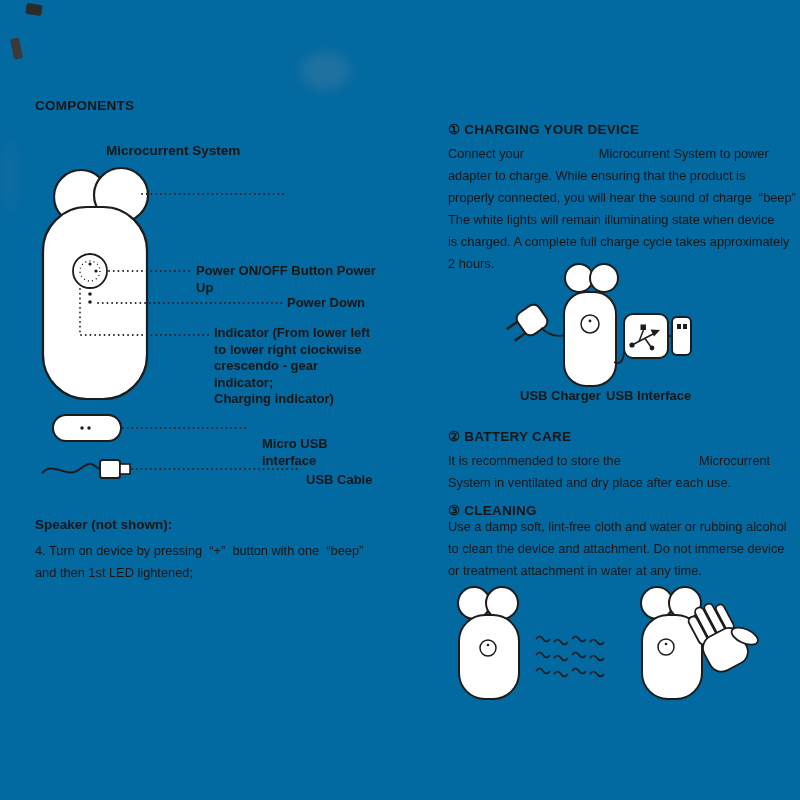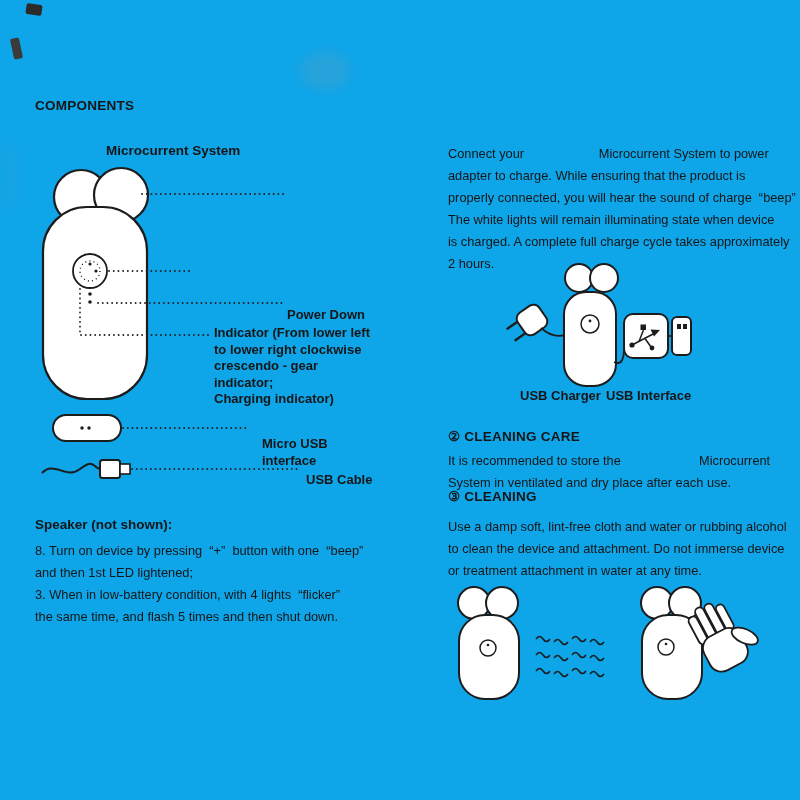--- a/index.html
+++ b/index.html
@@ -1,28 +1,28 @@
 <!DOCTYPE html>
 <html><head>
 <meta charset="utf-8">
 <style>
   html,body { margin:0; padding:0; background:#ffffff; }
   .page {
-    position:relative; width:800px; height:800px; background:#0ea5e9;
+    position:relative; width:800px; height:800px; background:#0369a1;
     font-family:"Liberation Sans", sans-serif; color:#161616; overflow:hidden;
   }
   .h { position:absolute; margin:0; font-size:13.5px; font-weight:bold; letter-spacing:.25px; white-space:nowrap; }
   .title { position:absolute; font-size:13.5px; font-weight:bold; white-space:nowrap; }
   .callout { position:absolute; font-size:13px; font-weight:bold; white-space:pre-line; line-height:16.5px; }
   .para { position:absolute; margin:0; font-size:12.8px; line-height:22px; white-space:pre-wrap; }
   .flow-para { margin:0; font-size:12.8px; line-height:22px; white-space:pre-wrap; }
   .diagram { position:absolute; left:28px; top:163px; width:350px; height:325px; }
   .c-probes    { right:8px;  top:22px; text-align:right; }
   .c-powerup   { left:168px; top:100px; }
-  .c-powerdown { left:259px; top:144px; }
+  .c-powerdown { left:259px; top:132px; }
   .c-indicator { left:186px; top:162px; }
   .c-microusb  { left:234px; top:256px;margin-top:17px; }
   .c-usbcable  { left:278px; top:297px;margin-top:12px; }
   .speaker-block { position:absolute; left:35px; top:540px; width:376px; }
   .speaker-h { position:absolute; left:35px; top:517px; font-size:13.5px; font-weight:bold; }
   .svg-abs { position:absolute; }
   .small-lbl { position:absolute; font-size:13px; font-weight:bold; white-space:nowrap; }
   .artifact { position:absolute; background:#2b2b2b; border-radius:2px; }
   .a1 { left:26px; top:4px;  width:16px; height:11px; transform:rotate(8deg); }
   .a2 { left:12px; top:38px; width:9px;  height:21px; transform:rotate(-12deg); background:#3a3a3a; }
@@ -78,37 +78,37 @@
       <g fill="none" stroke="#222" stroke-width="1.8" stroke-linecap="round" stroke-dasharray="0.1 4.6">
         <path d="M 114,31 H 258"></path>
         <path d="M 81,108 H 164"></path>
         <path d="M 70,140 H 254"></path>
         <path d="M 52,126 V 172 H 180"></path>
         <path d="M 95,265 H 220"></path>
         <path d="M 104,306 H 272"></path>
       </g>
     </svg>
 
+    <div class="callout c-powerup">Power ON/OFF Button Power Up</div>
     <div class="callout c-powerdown">Power Down</div>
     <div class="callout c-indicator">Indicator (From lower left
 to lower right clockwise
 crescendo - gear indicator;
 Charging indicator)</div>
     <div class="callout c-microusb">Micro USB interface</div>
     <div class="callout c-usbcable">USB Cable</div>
   </div>
 
   <div class="speaker-h">Speaker (not shown):</div>
   <div class="speaker-block">
-    <p class="flow-para">8. Turn on device by pressing  “+”  button with one  “beep”
+    <p class="flow-para">4. Turn on device by pressing  “+”  button with one  “beep”
 and then 1st LED lightened;</p>
-    <p class="flow-para">3. When in low-battery condition, with 4 lights  “flicker”
-the same time, and flash 5 times and then shut down.</p>
   </div>
 
+  <h3 class="h" style="left:448px; top:121px;">① CHARGING YOUR DEVICE</h3>
   <p class="para" style="left:448px; top:143px; width:356px;">Connect your                     Microcurrent System to power
 adapter to charge. While ensuring that the product is
 properly connected, you will hear the sound of charge  “beep”
 The white lights will remain illuminating state when device
 is charged. A complete full charge cycle takes approximately
 2 hours.</p>
 
   <svg class="svg-abs" style="left:448px; top:258px;" viewBox="0 0 340 148" width="340" height="148">
 
     <g transform="translate(84,62) rotate(-35)" fill="#fff" stroke="#1c1c1c" stroke-width="2">
@@ -145,25 +145,25 @@
       <path d="M 220,78 H 224" stroke="#1c1c1c" stroke-width="1.6"></path>
       <rect x="224" y="59" width="19" height="38" rx="5" fill="#fff" stroke="#1c1c1c" stroke-width="2"></rect>
       <rect x="229" y="66" width="4" height="5" fill="#1c1c1c"></rect>
       <rect x="235" y="66" width="4" height="5" fill="#1c1c1c"></rect>
     </g>
   </svg>
 
   <span class="small-lbl" style="left:520px; top:388px;">USB Charger</span>
   <span class="small-lbl" style="left:606px; top:388px;">USB Interface</span>
 
-  <h3 class="h" style="left:448px; top:428px;">② CLEANING CARE</h3>
+  <h3 class="h" style="left:448px; top:428px;">② BATTERY CARE</h3>
   <p class="para" style="left:448px; top:450px; width:356px;">It is recommended to store the                      Microcurrent
 System in ventilated and dry place after each use.</p>
 
-  <h3 class="h" style="left:448px; top:488px;text-align:right;">③ CLEANING</h3>
+  <h3 class="h" style="left:448px; top:502px;text-align:right;">③ CLEANING</h3>
   <p class="para" style="left:448px; top:516px; width:356px;">Use a damp soft, lint-free cloth and water or rubbing alcohol
 to clean the device and attachment. Do not immerse device
 or treatment attachment in water at any time.</p>
 
   <svg class="svg-abs" style="left:450px; top:585px;" viewBox="0 0 330 130" width="330" height="130">
     <defs>
       <path id="sq" d="M 0 0 Q 3.5 -5 7 0 T 14 0"></path>
     </defs>
 
     <g fill="#fff" stroke="#1c1c1c" stroke-width="2">

